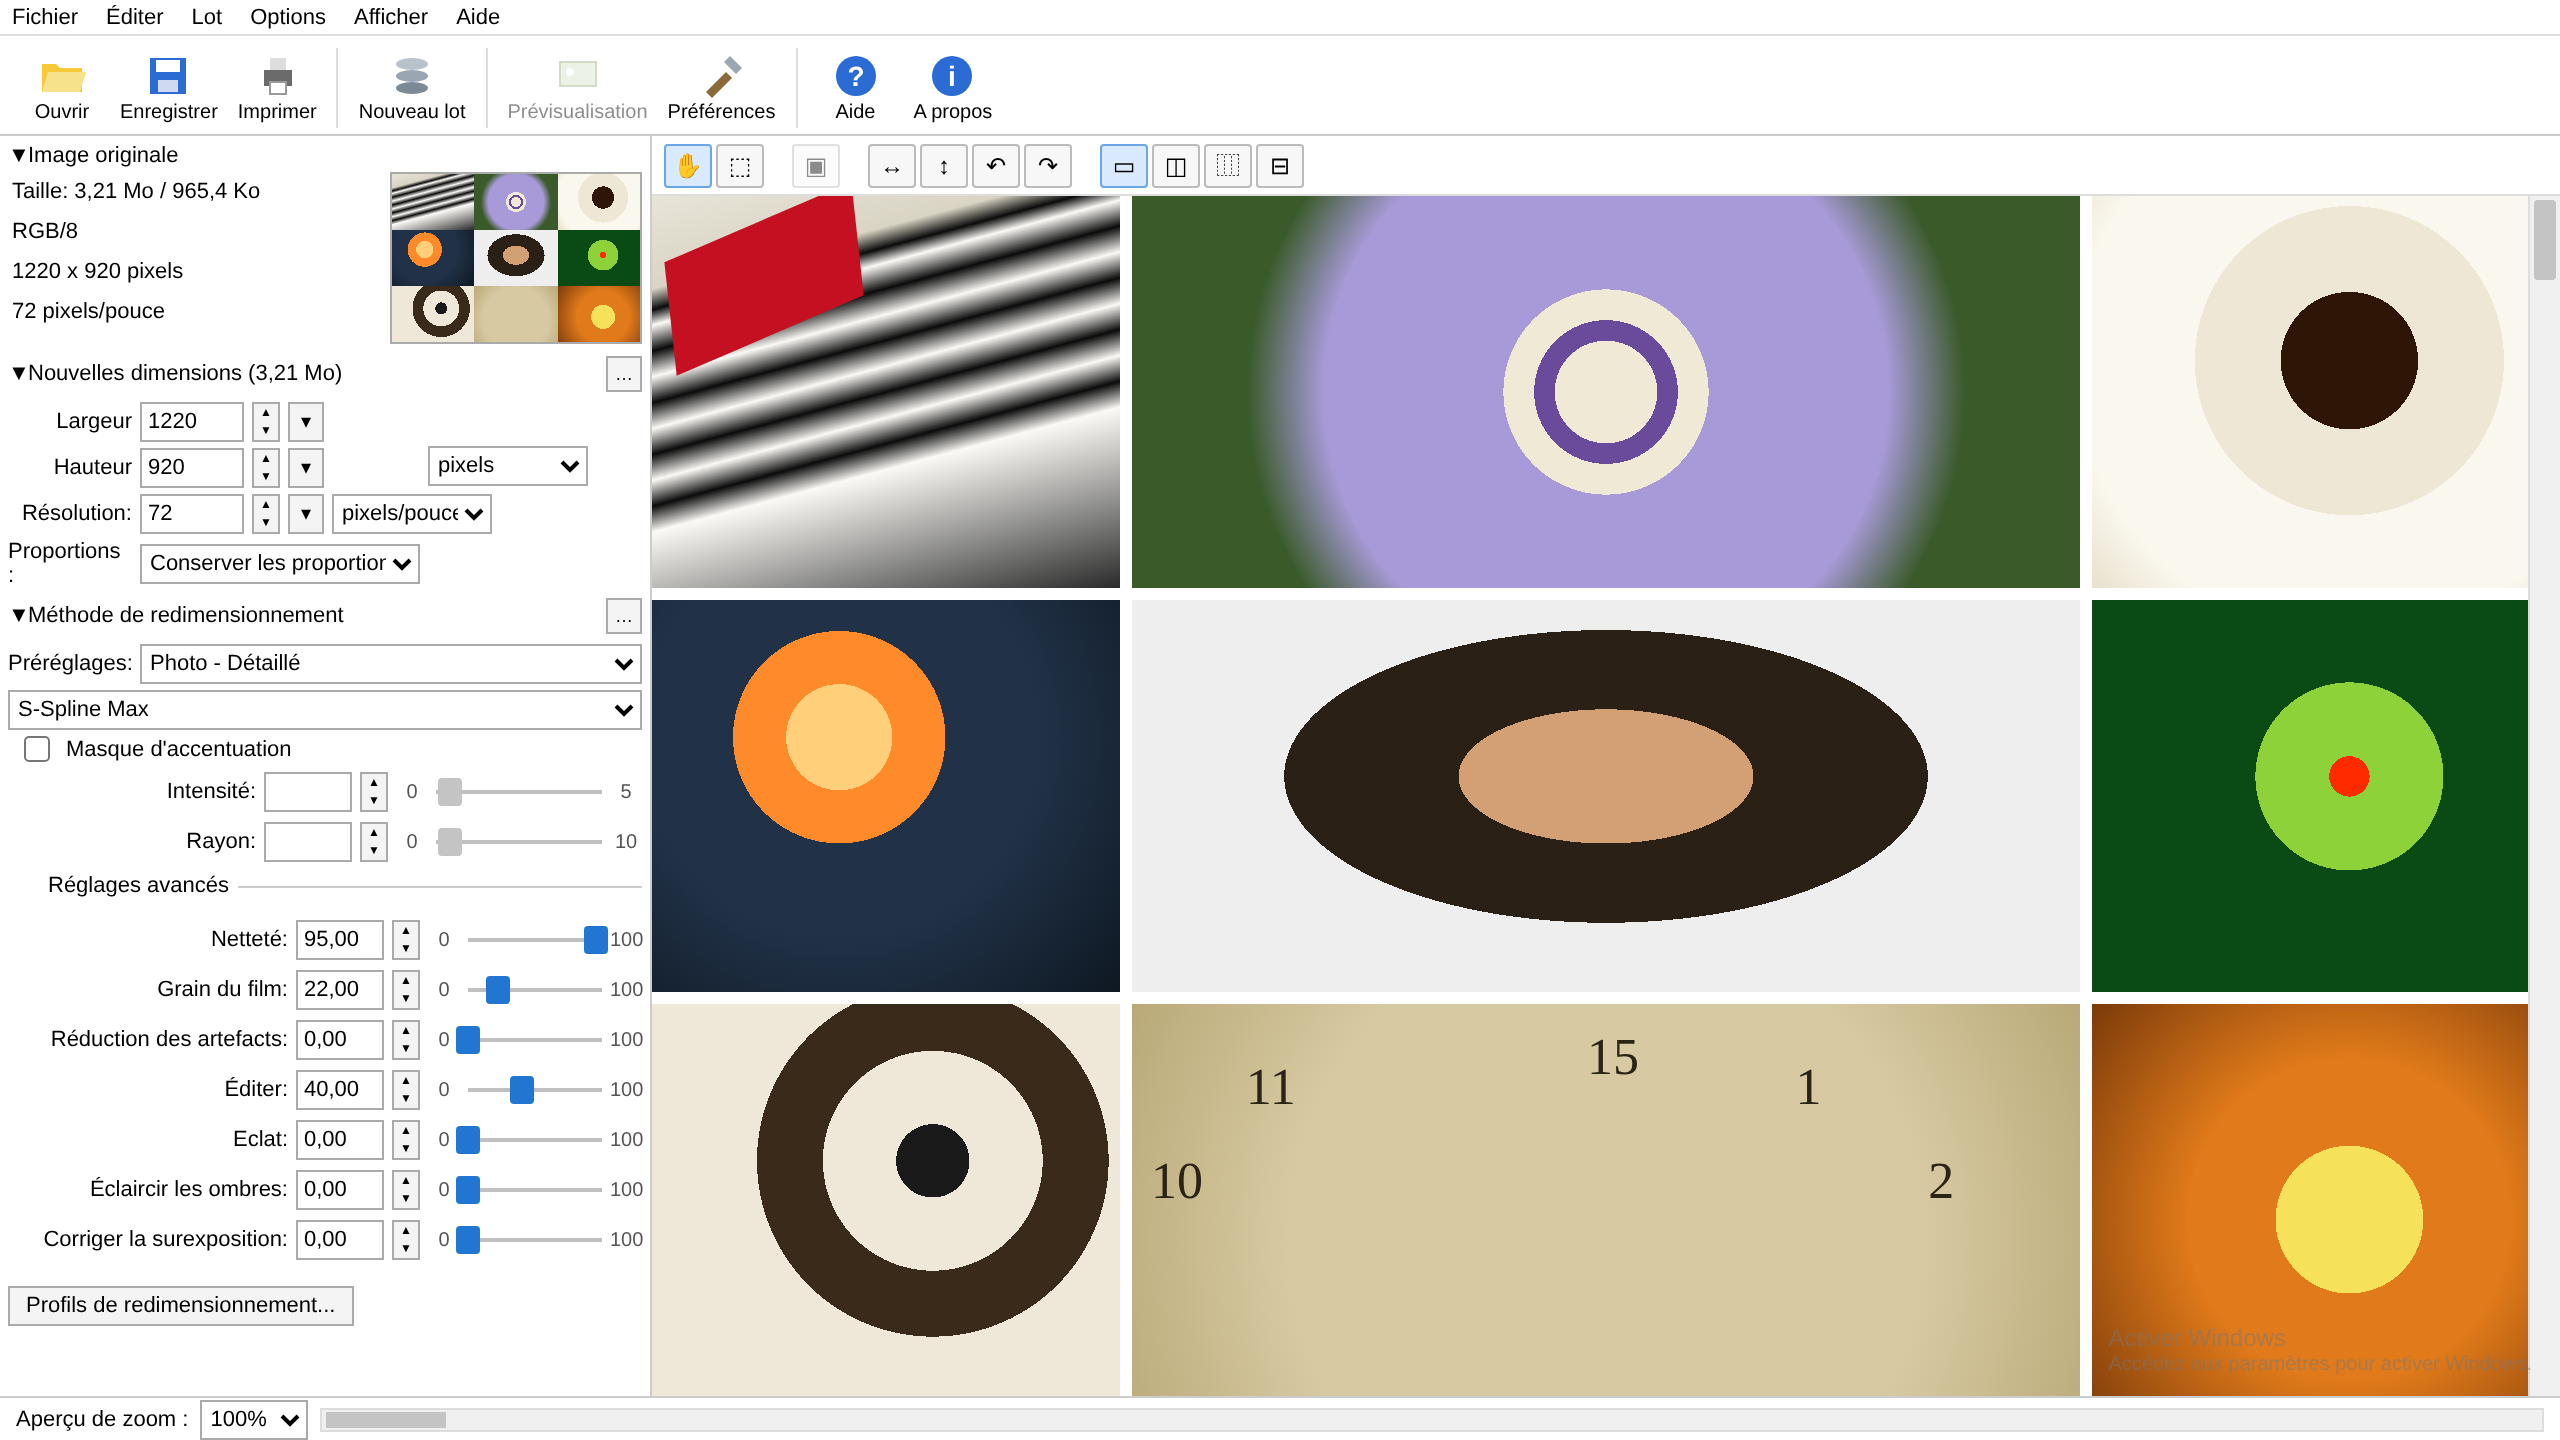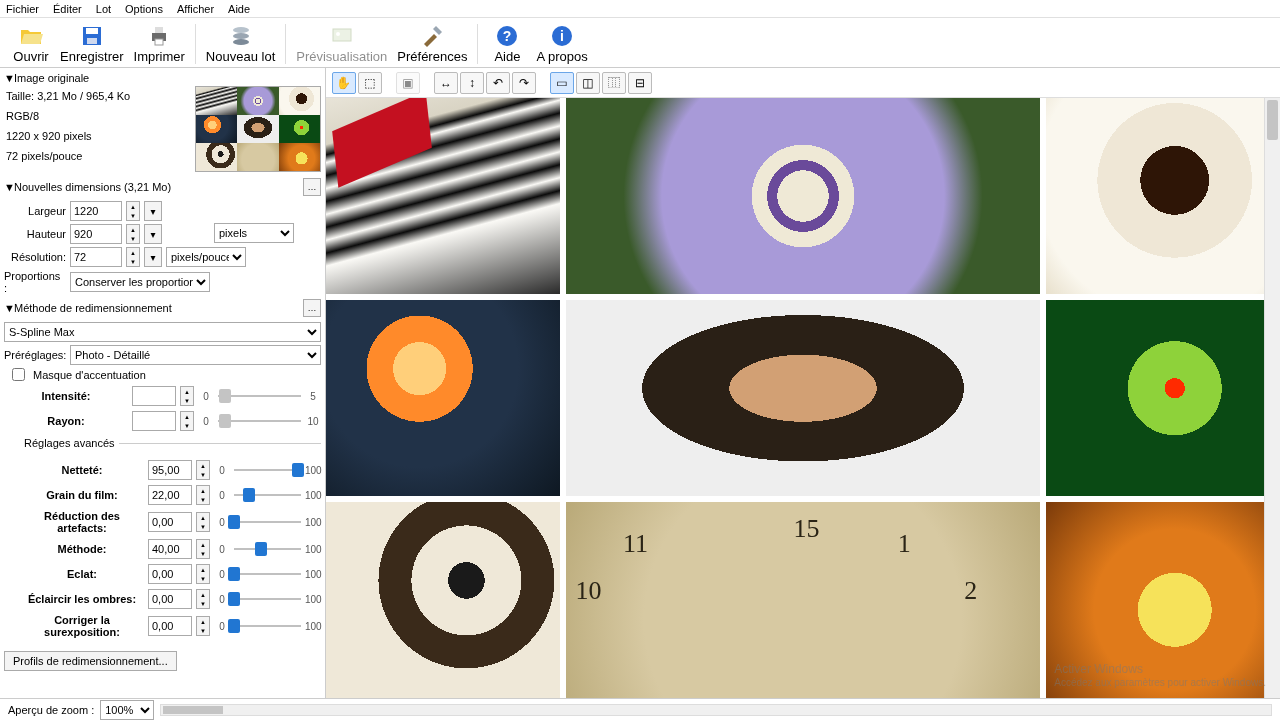--- a/index.html
+++ b/index.html
@@ -6,21 +6,21 @@
 body { font-family: "Segoe UI", Tahoma, sans-serif; font-size: 11px; background: #fff; color: #000; width: 1280px; height: 720px; overflow: hidden; }
 
 
 .menubar { display: flex; background: #fff; border-bottom: 1px solid #e0e0e0; padding: 2px 6px; gap: 14px; height: 18px; align-items: center; }
 .menubar span { cursor: default; }
 
 
 .toolbar { display: flex; background: #fff; border-bottom: 1px solid #ccc; padding: 4px 8px 2px; gap: 2px; align-items: flex-start; height: 50px; }
 .tool-btn { display: flex; flex-direction: column; align-items: center; justify-content: center; min-width: 46px; height: 44px; padding: 2px 4px; border-radius: 3px; cursor: pointer; }
 .tool-btn .ico { width: 24px; height: 24px; }
-.tool-btn .lbl { font-size: 13px; margin-top: 1px; }
+.tool-btn .lbl { font-size: 10px; margin-top: 1px; }
 .tool-sep { width: 1px; height: 40px; background: #ddd; margin: 2px 4px; }
 .disabled { opacity: 0.45; }
 
 
 .main { display: flex; height: 630px; }
 .sidebar { width: 326px; border-right: 1px solid #ccc; background: #fff; overflow-y: auto; padding: 2px 4px 6px 4px; }
 .preview-area { flex: 1; display: flex; flex-direction: column; background: #fff; }
 
 
 .section-hdr { display: flex; align-items: center; font-size: 11px; padding: 2px 0; }
@@ -36,21 +36,21 @@
 .spinner { width: 14px; height: 20px; display: flex; flex-direction: column; border: 1px solid #aaa; background:#f4f4f4;}
 .spinner div { flex:1; font-size:6px; display:flex; align-items:center; justify-content:center; line-height:1;}
 .lock-btn { width: 18px; height: 20px; border: 1px solid #aaa; background: #f4f4f4; display:flex; align-items:center; justify-content:center; font-size:10px;}
 select { height: 20px; border: 1px solid #aaa; font-size: 11px; background:#fff;}
 .more-btn { width: 18px; height: 18px; border: 1px solid #aaa; background:#f4f4f4; font-size:9px; display:flex;align-items:center;justify-content:center; margin-left:auto;}
 
 fieldset.adv { border: 1px solid #ccc; border-left:none; border-right:none; border-bottom:none; margin-top: 6px; padding: 6px 0 2px 0; margin-left: 16px; }
 fieldset.adv legend { font-size: 11px; padding: 0 4px; }
 
 .slider-row { display: flex; align-items: center; gap: 4px; margin: 5px 0; }
-.slider-row .lbl { width: 124px; text-align: center; font-size: 11px; font-weight: bold; }
+.slider-row .lbl { width: 124px; text-align: right; font-size: 11px; }
 .slider-row .num-input { width: 44px; }
 .slider-row .minmax { font-size: 10px; color: #555; width: 16px; text-align:center;}
 .slider-track { flex: 1; height: 12px; position: relative; }
 .slider-track::before { content:""; position:absolute; left:0; right:0; top:5px; height:2px; background:#c0c0c0; }
 .slider-thumb { position:absolute; top:-1px; width:12px; height:14px; background:#2176d2; border-radius:2px; transform:translateX(-50%); }
 
 .checkbox-row { display:flex; align-items:center; gap:8px; margin:0 0 4px 8px; }
 .profiles-btn { margin-top:6px; padding:3px 8px; border:1px solid #aaa; background:#f4f4f4; font-size:11px; display:inline-block;}
 
 
@@ -236,25 +236,25 @@
       <span class="lbl" style="width:62px;text-align:left">Proportions :</span>
       <select style="width:140px"><option>Conserver les proportions</option></select>
     </div>
 
     <div class="section-hdr">
       <span class="tri">▼</span>
       <span>Méthode de redimensionnement</span>
       <div class="more-btn">…</div>
     </div>
     <div class="form-row">
-      <select style="width:100%"><option>S-Spline Max</option></select>
-    </div>
-    <div class="form-row">
       <span class="lbl" style="width:62px;text-align:left">Préréglages:</span>
       <select style="flex:1"><option>Photo - Détaillé</option></select>
+    </div>
+    <div class="form-row">
+      <select style="width:100%"><option>S-Spline Max</option></select>
     </div>
     <div class="checkbox-row">
       <input type="checkbox" style="">
       <span>Masque d'accentuation</span>
     </div>
 
     <div class="slider-row">
       <span class="lbl">Intensité:</span>
       <input class="num-input" style="width: 44px;" value="">
       <div class="spinner">
@@ -317,21 +317,21 @@
               <div>▲</div>
               <div>▼</div>
             </div>
             <span class="minmax">0</span>
             <div class="slider-track">
               <div class="slider-thumb" style="left:0%"></div>
             </div>
             <span class="minmax">100</span>
           </div>
           <div class="slider-row">
-            <span class="lbl">Méthode:</span>
+            <span class="lbl">Éditer:</span>
             <input class="num-input" value="40,00" style="">
             <div class="spinner">
               <div>▲</div>
               <div>▼</div>
             </div>
             <span class="minmax">0</span>
             <div class="slider-track">
               <div class="slider-thumb" style="left:40%"></div>
             </div>
             <span class="minmax">100</span>

